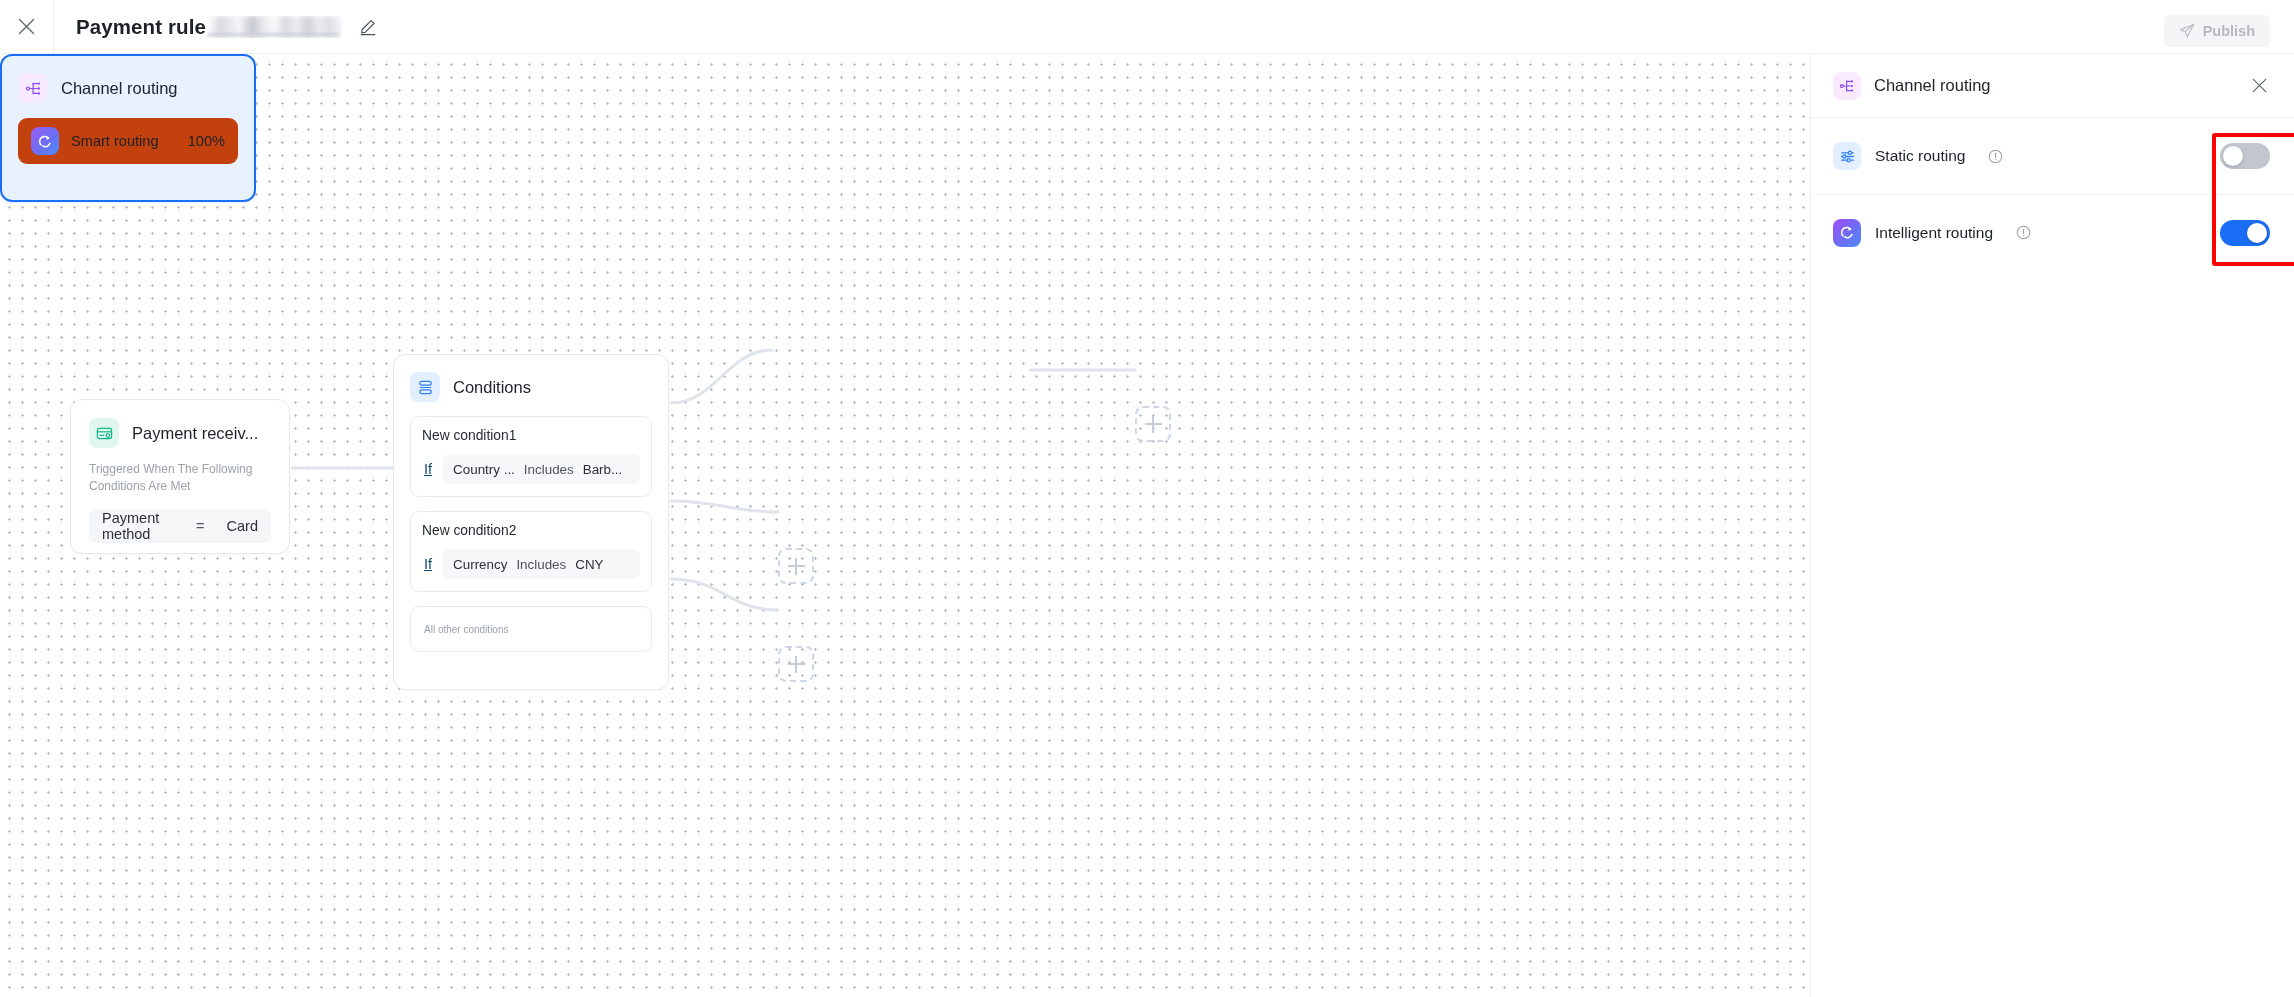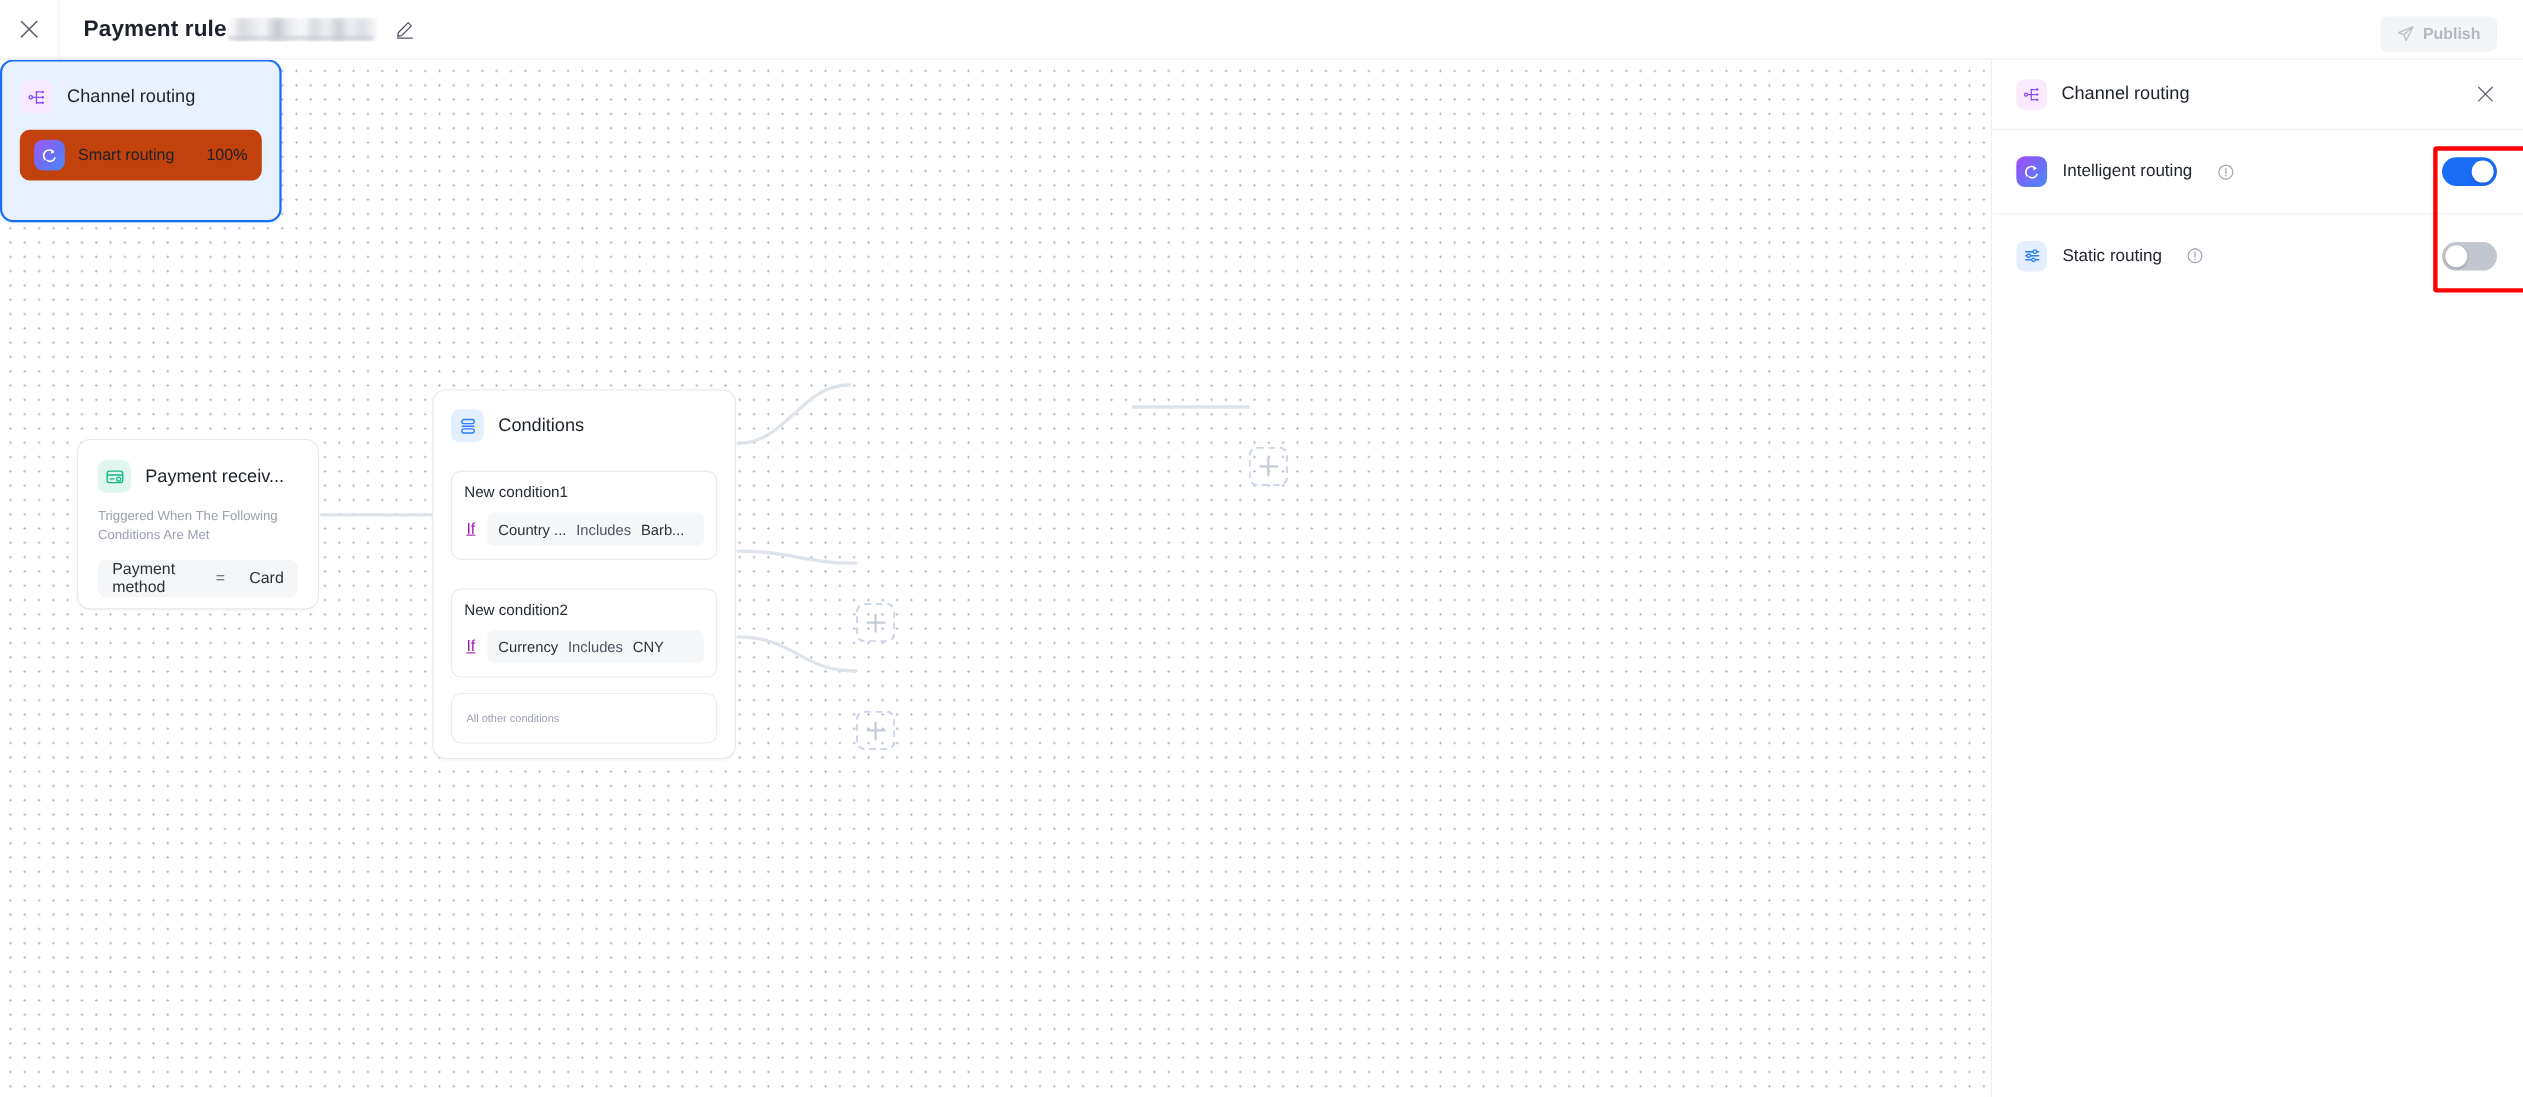--- a/index.html
+++ b/index.html
@@ -143,33 +143,33 @@
   }
   .trig-chip .op { color: #4e5360; }
 
   
   #conditions-node {
     left: 393px; top: 300px; width: 276px; height: 336px;
     padding: 17px 16px 16px 16px;
   }
   .cond-icon { background: #e3efff; }
   .cond-block {
-    margin-top: 26px;
+    margin-top: 14px;
     border: 1px solid #e9ebf0;
     border-radius: 9px;
     padding: 11px 11px 12px 11px;
     background: #fff;
   }
   .cond-name { font-size: 13.8px; color: #262b33; }
   .cond-rule {
     margin-top: 11px;
     display: flex; align-items: center; gap: 11px;
   }
   .cond-if {
-    font-size: 14.5px; color: #a21caf; font-weight: 500;
+    font-size: 14.5px; color: #0c4a6e; font-weight: 500;
     flex: 0 0 auto; padding-left: 2px; text-decoration: underline;
   }
   .cond-expr {
     flex: 1 1 auto;
     background: #f6f7f9; border-radius: 6px;
     height: 30px; padding: 0 10px;
     display: flex; align-items: center; gap: 9px;
     font-size: 13.4px; color: #2b3038;
     white-space: nowrap; overflow: hidden;
   }
@@ -444,59 +444,59 @@
       </span>
       <span class="panel-title">Channel routing</span>
       <span class="panel-close">
         <svg width="15" height="15" viewBox="0 0 16 16">
           <path d="M1.4 1.4 L14.6 14.6 M14.6 1.4 L1.4 14.6" stroke="#62676f" stroke-width="1.3" fill="none" stroke-linecap="round"></path>
         </svg>
       </span>
     </div>
 
     <div class="opt-row">
+      <span class="opt-icon static">
+        <svg width="17" height="17" viewBox="0 0 18 18">
+          <path d="M2.8 5.1 H15.2 M2.8 9 H15.2 M2.8 12.9 H15.2" stroke="#2f7df6" stroke-width="1.35" stroke-linecap="round"></path>
+          <circle cx="11.6" cy="5.1" r="1.7" fill="#e3efff" stroke="#2f7df6" stroke-width="1.25"></circle>
+          <circle cx="5.6" cy="9" r="1.7" fill="#e3efff" stroke="#2f7df6" stroke-width="1.25"></circle>
+          <circle cx="10.2" cy="12.9" r="1.7" fill="#e3efff" stroke="#2f7df6" stroke-width="1.25"></circle>
+        </svg>
+      </span>
+      <span class="opt-label">Static routing</span>
+      <span class="opt-info">
+        <svg width="15" height="15" viewBox="0 0 16 16">
+          <circle cx="8" cy="8" r="6.7" fill="none" stroke="#9aa0aa" stroke-width="1.1"></circle>
+          <path d="M8 4.5 V9.1" stroke="#9aa0aa" stroke-width="1.2" stroke-linecap="round"></path>
+          <circle cx="8" cy="11.3" r=".75" fill="#9aa0aa"></circle>
+        </svg>
+      </span>
+      <span class="opt-spacer"></span>
+      <span class="switch off">
+        <span class="knob"></span>
+      </span>
+    </div>
+
+    <div class="opt-row">
       <span class="opt-icon intelligent">
         <svg width="17" height="17" viewBox="0 0 18 18">
           <path d="M4.2 12.6 A5 5 0 0 1 12.3 5.4" fill="none" stroke="#ffffff" stroke-width="1.6" stroke-linecap="round"></path>
           <path d="M13.6 11.2 A5 5 0 0 1 6.1 13.6" fill="none" stroke="#ffffff" stroke-width="1.6" stroke-linecap="round"></path>
           <path d="M9.9 3.4 L12.9 5.5 L10.2 7.4 Z" fill="#ffffff"></path>
         </svg>
       </span>
       <span class="opt-label">Intelligent routing</span>
       <span class="opt-info">
         <svg width="15" height="15" viewBox="0 0 16 16">
           <circle cx="8" cy="8" r="6.7" fill="none" stroke="#9aa0aa" stroke-width="1.1"></circle>
           <path d="M8 4.5 V9.1" stroke="#9aa0aa" stroke-width="1.2" stroke-linecap="round"></path>
           <circle cx="8" cy="11.3" r=".75" fill="#9aa0aa"></circle>
         </svg>
       </span>
       <span class="opt-spacer"></span>
       <span class="switch on">
         <span class="knob"></span>
       </span>
     </div>
-
-    <div class="opt-row">
-      <span class="opt-icon static">
-        <svg width="17" height="17" viewBox="0 0 18 18">
-          <path d="M2.8 5.1 H15.2 M2.8 9 H15.2 M2.8 12.9 H15.2" stroke="#2f7df6" stroke-width="1.35" stroke-linecap="round"></path>
-          <circle cx="11.6" cy="5.1" r="1.7" fill="#e3efff" stroke="#2f7df6" stroke-width="1.25"></circle>
-          <circle cx="5.6" cy="9" r="1.7" fill="#e3efff" stroke="#2f7df6" stroke-width="1.25"></circle>
-          <circle cx="10.2" cy="12.9" r="1.7" fill="#e3efff" stroke="#2f7df6" stroke-width="1.25"></circle>
-        </svg>
-      </span>
-      <span class="opt-label">Static routing</span>
-      <span class="opt-info">
-        <svg width="15" height="15" viewBox="0 0 16 16">
-          <circle cx="8" cy="8" r="6.7" fill="none" stroke="#9aa0aa" stroke-width="1.1"></circle>
-          <path d="M8 4.5 V9.1" stroke="#9aa0aa" stroke-width="1.2" stroke-linecap="round"></path>
-          <circle cx="8" cy="11.3" r=".75" fill="#9aa0aa"></circle>
-        </svg>
-      </span>
-      <span class="opt-spacer"></span>
-      <span class="switch off">
-        <span class="knob"></span>
-      </span>
-    </div>
   </div>
 
   <div class="annot-box"></div>
 </div>
 
 </body></html>

